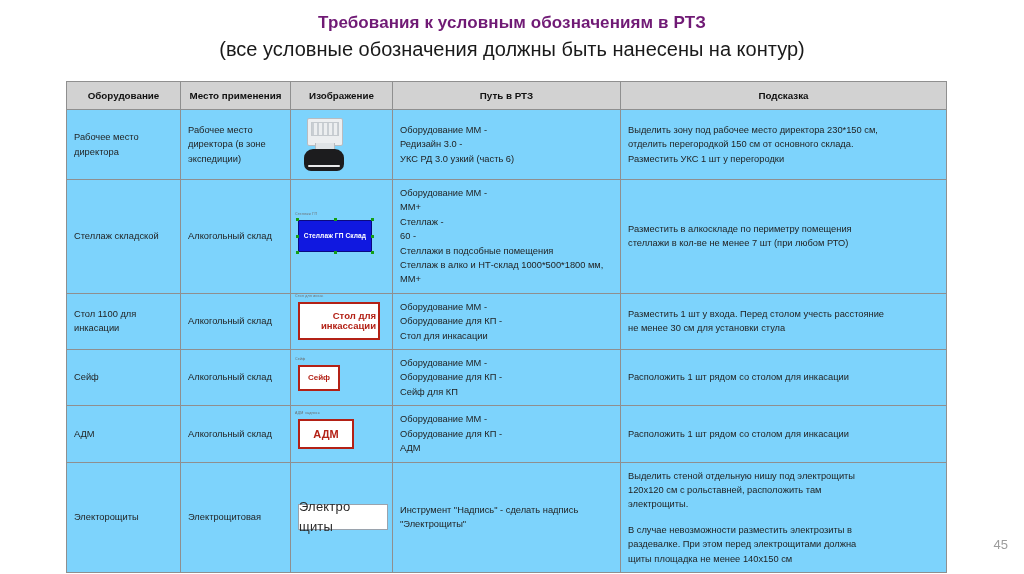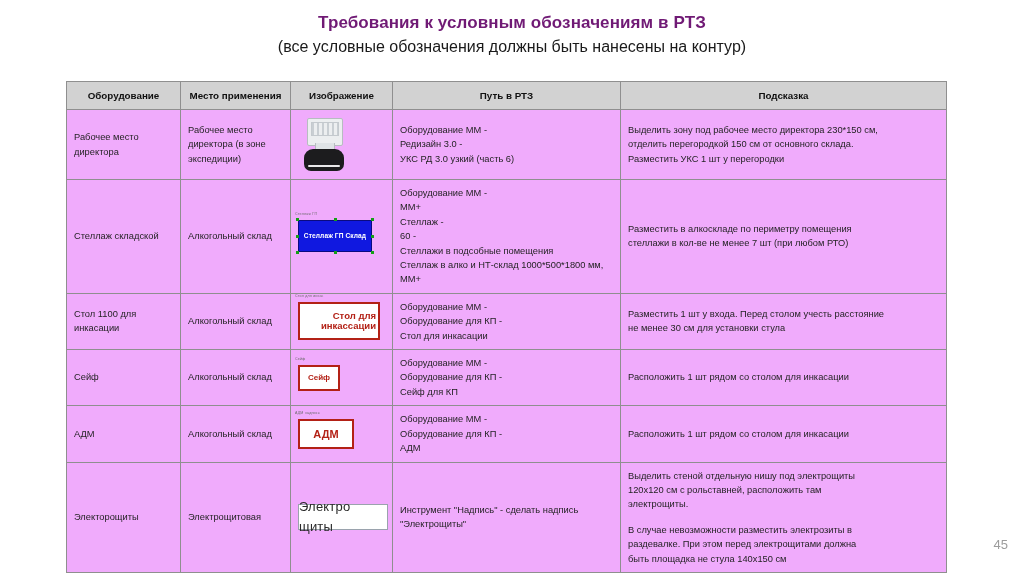--- a/index.html
+++ b/index.html
@@ -24,21 +24,21 @@
     text-align:center;
   }
   .title-main{
     font-size:17px;
     font-weight:bold;
     letter-spacing:.1px;
     line-height:1.35;
     color:#701a75;
   }
   .title-sub{
-    font-size:16px;
+    font-size:20px;
     font-weight:normal;
     line-height:1.35;
     color:#1a1a1a;
     margin-top:1px;
   }
 
   
   .logo{
     position:absolute;
     right:18px;top:18px;
@@ -61,21 +61,21 @@
   
   .tbl-wrap{
     position:absolute;
     left:66px;top:81px;
     width:880px;
   }
   table.matrix{
     border-collapse:collapse;
     table-layout:fixed;
     width:880px;
-    background:#f0abfc;
+    background:#7dd3fc;
     padding-left:10px;
   }
   table.matrix td,table.matrix th{
     border:1px solid #8f8f8f;
     vertical-align:middle;
     padding:6px 7px;
     font-size:9.3px;
     line-height:1.55;
     color:#1f1f1f;
     font-weight:normal;
@@ -334,21 +334,21 @@
             <span class="path-line">Инструмент "Надпись" - сделать надпись</span>
             <span class="path-line">"Электрощиты"</span>
           </td>
           <td>
             <span class="hint-line">Выделить стеной отдельную нишу под электрощиты</span>
             <span class="hint-line">120х120 см с рольставней, расположить там</span>
             <span class="hint-line">электрощиты.</span>
             <span class="hint-gap"></span>
             <span class="hint-line">В случае невозможности разместить электрозиты в</span>
             <span class="hint-line">раздевалке. При этом перед электрощитами должна</span>
-            <span class="hint-line">быть площадка не стула 140х150 см</span>
+            <span class="hint-line">щиты площадка не менее 140х150 см</span>
           </td>
         </tr>
 
       </tbody>
     </table>
   </div>
 
   <div class="page-num">45</div>
 
 </div>

